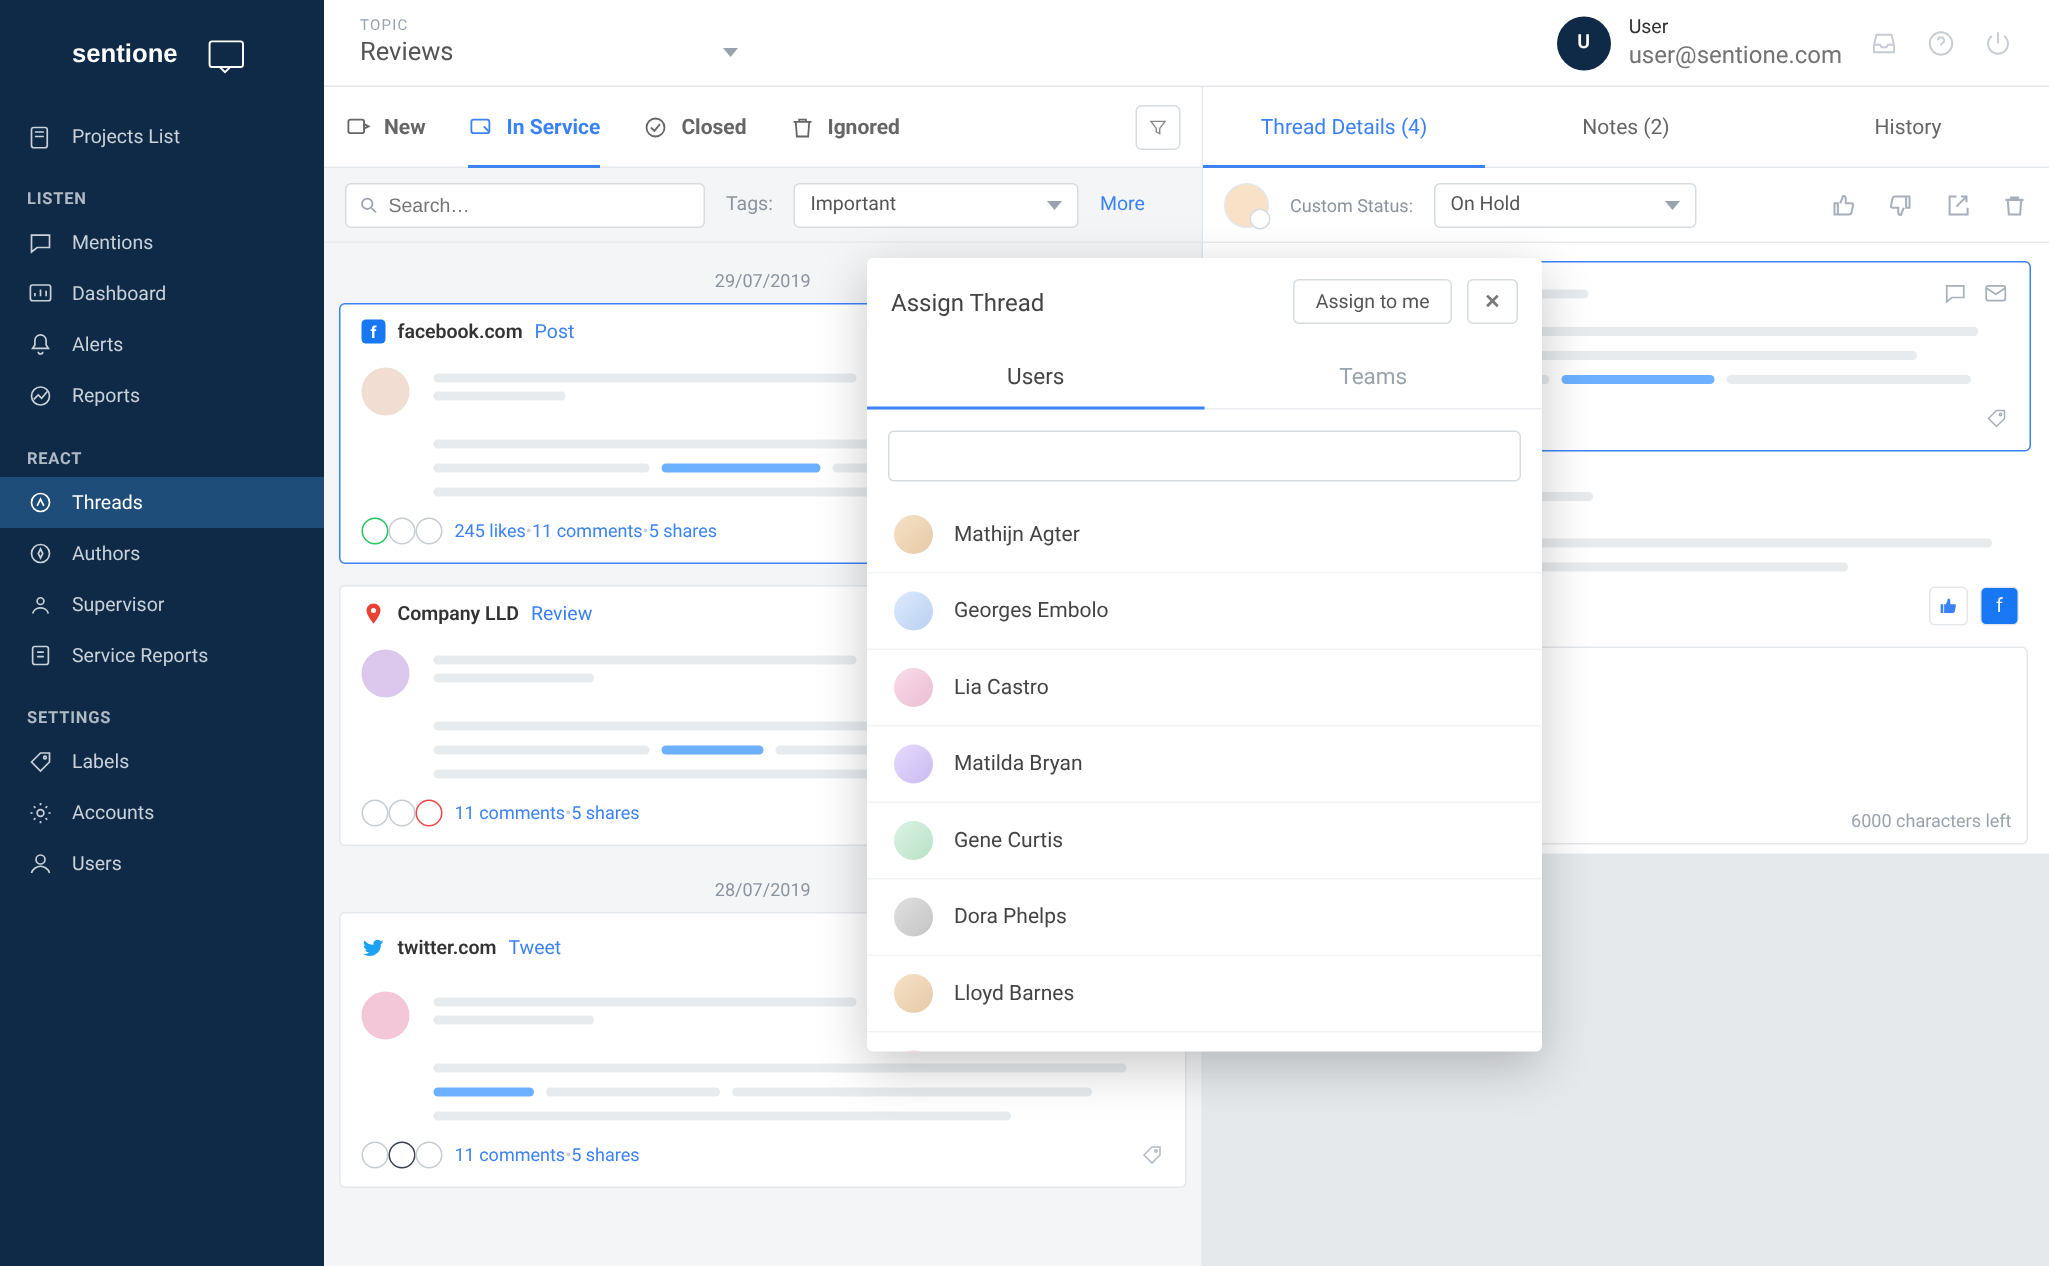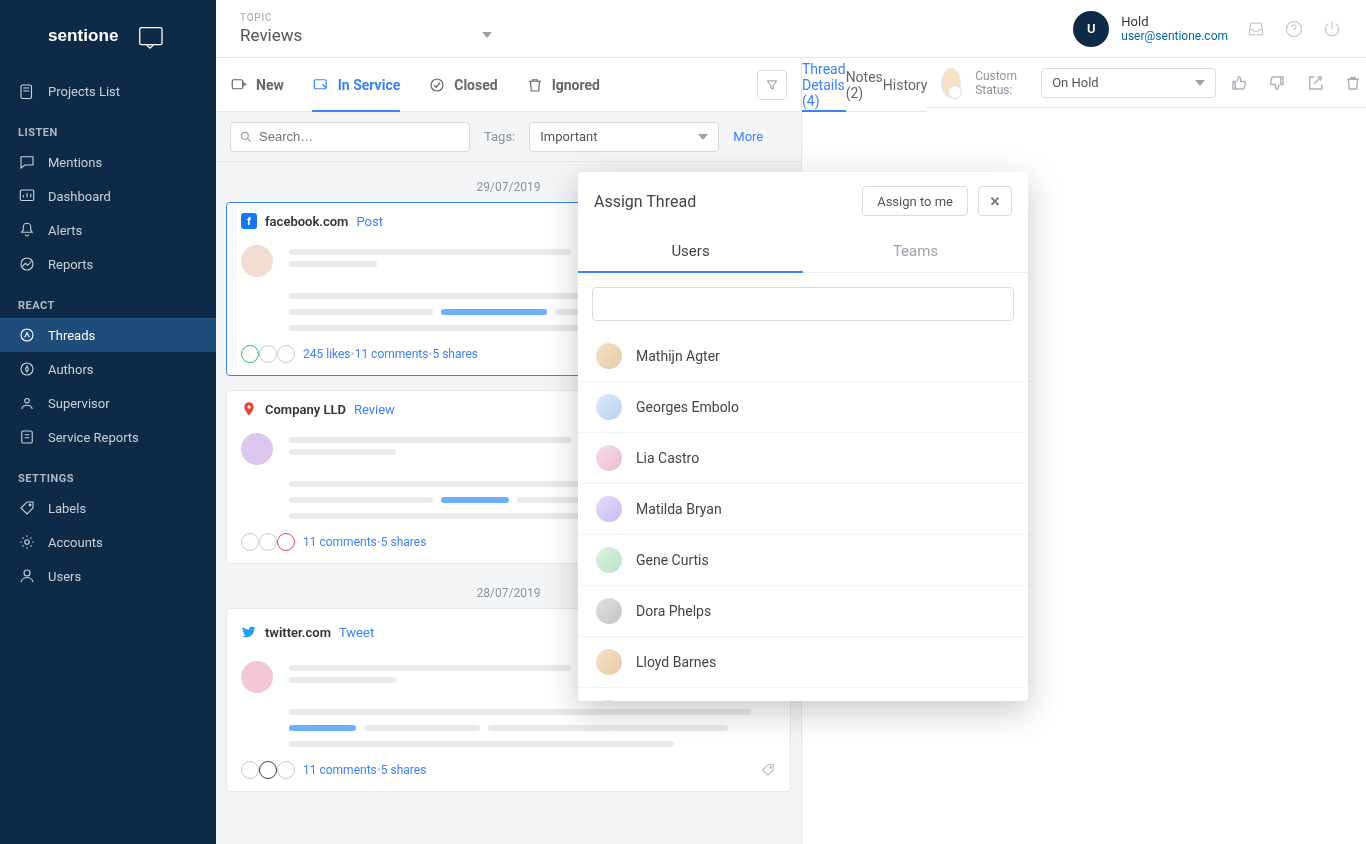--- a/index.html
+++ b/index.html
@@ -22,27 +22,27 @@
 .topbar { position: absolute; left: 216px; right: 0; top: 0; height: 58px; background: #fff; border-bottom: 1px solid #e4e7eb; display: flex; align-items: center; padding: 0 24px; z-index: 2; }
 .topic-block { min-width: 220px; }
 .topic-label { font-size: 10px; letter-spacing: .8px; color: #9aa3ad; }
 .topic-row { display: flex; align-items: center; gap: 10px; margin-top: 2px; }
 .topic-value { font-size: 17px; color: #555; }
 .topbar-right { margin-left: auto; display: flex; align-items: center; gap: 18px; }
 .user-block { display: flex; align-items: center; gap: 12px; }
 .user-avatar { width: 36px; height: 36px; border-radius: 50%; background: #0f2a47; color: #fff; display: flex; align-items: center; justify-content: center; font-weight: 600; }
 .user-lines { line-height: 1.2; }
 .user-name { font-size: 13px; color: #333; }
-.user-email { font-size: 12px; color: #0369a1; }
+.user-email { font-size: 16px; color: #737373; }
 .top-icon { width: 20px; height: 20px; stroke: #c6ccd3; fill: none; stroke-width: 1.5; cursor: pointer; }
 
 
 .main { position: absolute; left: 216px; top: 58px; right: 0; bottom: 0; display: flex; }
 .center { flex: 1 1 auto; min-width: 0; border-right: 1px solid #e4e7eb; background: #f3f5f7; display: flex; flex-direction: column; }
-.rightpane { width: 564px; background: #fff; display: flex; flex-direction: row; }
+.rightpane { width: 564px; background: #fff; display: flex; flex-direction: column; }
 
 
 .center-tabs { height: 54px; background: #fff; border-bottom: 1px solid #e4e7eb; display: flex; align-items: center; padding: 0 14px; gap: 28px; font-weight: bold; }
 .ctab { display: flex; align-items: center; gap: 8px; height: 100%; color: #666; font-size: 14px; cursor: pointer; position: relative; }
 .ctab.active { color: #3b82f6; }
 .ctab.active::after { content: ""; position: absolute; left: 0; right: 0; bottom: -1px; height: 2px; background: #3b82f6; }
 .ctab .cicon { width: 18px; height: 18px; stroke: currentColor; fill: none; stroke-width: 1.6; }
 .filter-btn { margin-left: auto; width: 30px; height: 30px; border: 1px solid #d7dce1; border-radius: 4px; display: flex; align-items: center; justify-content: center; cursor: pointer; color: #888; }
 .filter-btn svg { width: 14px; height: 14px; stroke: currentColor; fill: none; stroke-width: 1.6; }
 
@@ -286,21 +286,21 @@
     <div class="topic-row">
       <span class="topic-value">Reviews</span>
       <span style="width:160px"></span>
       <span class="caret"></span>
     </div>
   </div>
   <div class="topbar-right">
     <div class="user-block">
       <div class="user-avatar">U</div>
       <div class="user-lines">
-        <div class="user-name">Hold</div>
+        <div class="user-name">User</div>
         <div class="user-email">user@sentione.com</div>
       </div>
     </div>
     <svg class="top-icon" viewBox="0 0 24 24">
         <path d="M4 13l2-8h12l2 8M4 13v6h16v-6M4 13h5l1 2h4l1-2h5"></path>
       </svg>
     <svg class="top-icon" viewBox="0 0 24 24">
         <circle cx="12" cy="12" r="9"></circle>
         <path d="M9.5 9.5a2.5 2.5 0 1 1 3.5 2.3c-.8.4-1 1-1 1.7M12 17h.01"></path>
       </svg>

